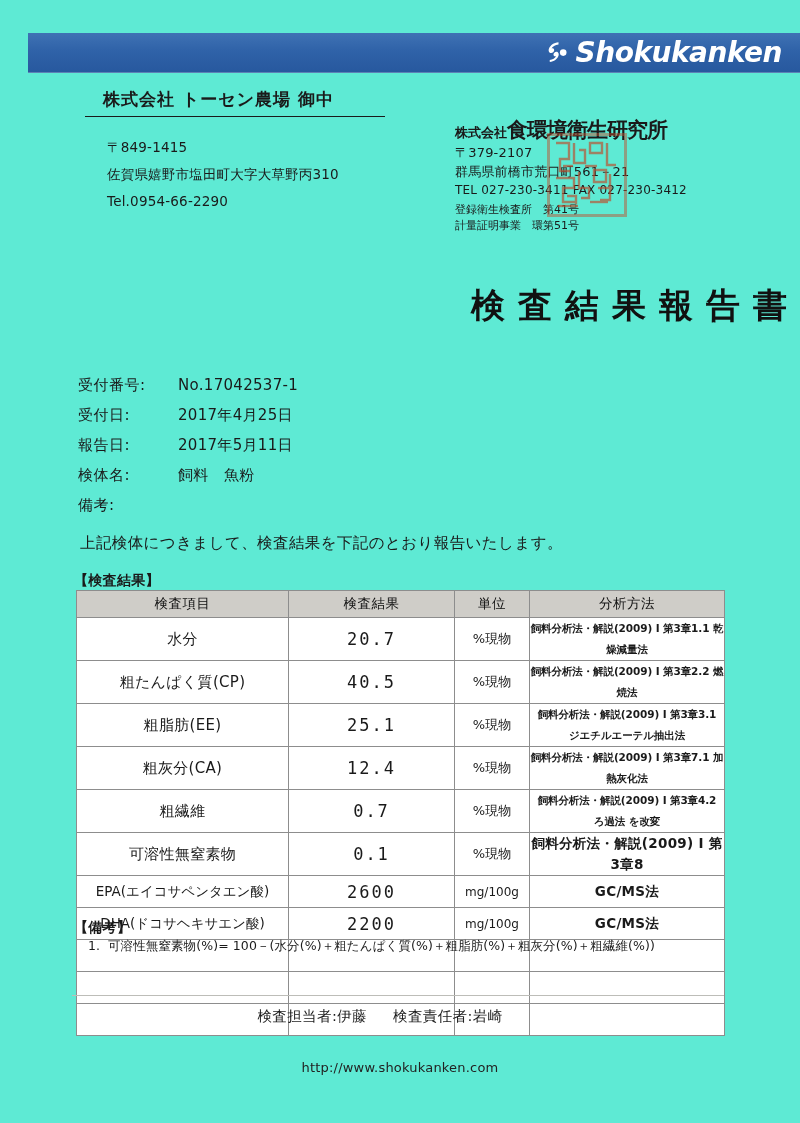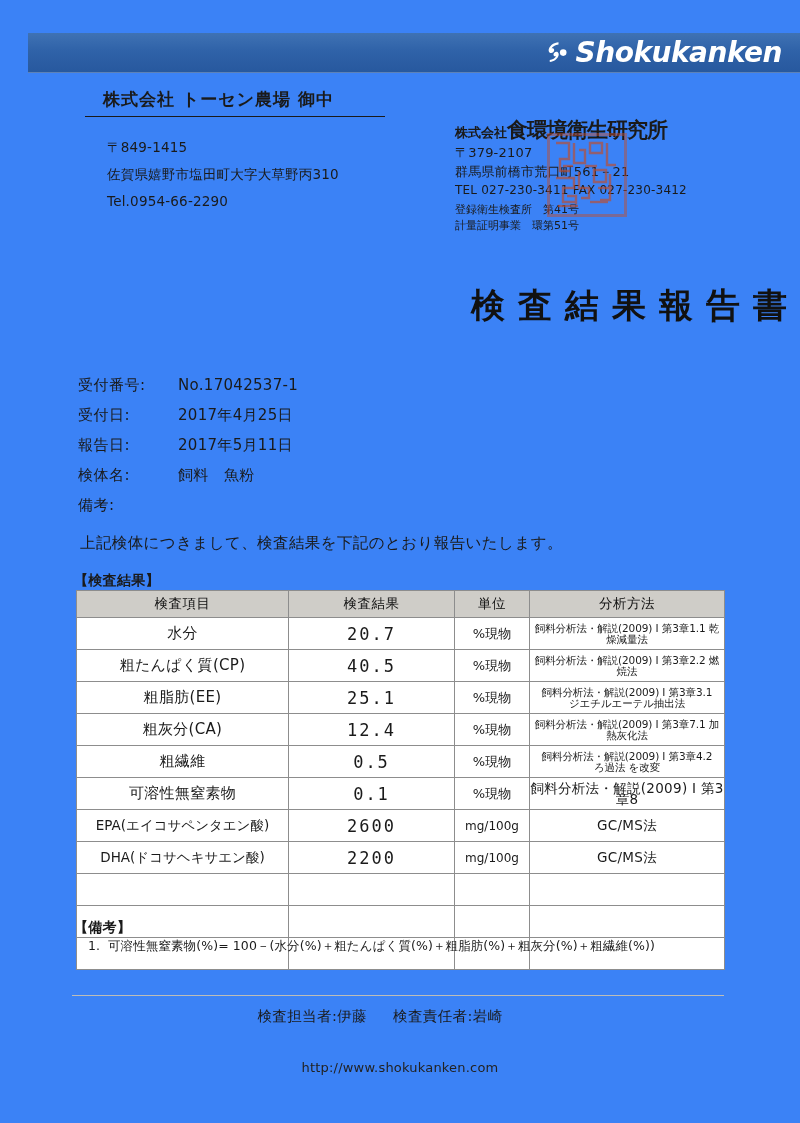--- a/index.html
+++ b/index.html
@@ -13,21 +13,21 @@
     height: 1123px;
     position: relative;
     font-family: "DejaVu Sans", "Liberation Sans", sans-serif;
     color: #1a1a1a;
     overflow: hidden;
   }
 
   .page {
     position: absolute;
     inset: 0;
-    background: #3b82f6;
+    background: #5eead4;
   }
 
   
   .banner {
     position: absolute;
     left: 28px;
     top: 33px;
     right: 0px;
     height: 40px;
     background: linear-gradient(180deg, #3f72b4 0%, #2f62a8 45%, #27589e 100%);
@@ -228,21 +228,21 @@
     font-weight: normal;
     letter-spacing: 0.5px;
     color: #111;
   }
   table.results tbody tr { height: 32px; }
   .c-item  { font-size: 15px; letter-spacing: 0.3px; }
   .c-item.narrow { font-size: 13.5px; letter-spacing: 0; }
   .c-val   { font-size: 17px; font-family: "DejaVu Sans Mono", "Liberation Mono", monospace; letter-spacing: 2px; }
   .c-unit  { font-size: 13px; }
   .c-unit.mono { font-size: 12px; font-family: "DejaVu Sans", sans-serif; }
-  .c-meth  { font-size: 10.5px; line-height: 11px; padding: 2px 3px; letter-spacing: -0.1px; }
+  .c-meth  { font-size: 10.5px; line-height: 21px; padding: 2px 3px; letter-spacing: -0.1px; font-weight: bold; }
   .c-meth.big { font-size: 13.5px; letter-spacing: 0.3px; }
   .c-meth .l2 { display: block; }
   td.empty { height: 30px; }
 
   
   .remarks {
     position: absolute;
     left: 88px;
     top: 938px;
     font-size: 12.5px;
@@ -411,21 +411,21 @@
           </td>
         </tr>
         <tr>
           <td class="c-item">粗灰分(CA)</td>
           <td class="c-val">12.4</td>
           <td class="c-unit">%現物</td>
           <td class="c-meth">飼料分析法・解説(2009) I 第3章7.1 加熱灰化法</td>
         </tr>
         <tr>
           <td class="c-item">粗繊維</td>
-          <td class="c-val">0.5</td>
+          <td class="c-val">0.7</td>
           <td class="c-unit">%現物</td>
           <td class="c-meth">
             <span>飼料分析法・解説(2009) I 第3章4.2</span>
             <span class="l2">ろ過法 を改変</span>
           </td>
         </tr>
         <tr>
           <td class="c-item">可溶性無窒素物</td>
           <td class="c-val">0.1</td>
           <td class="c-unit">%現物</td>

